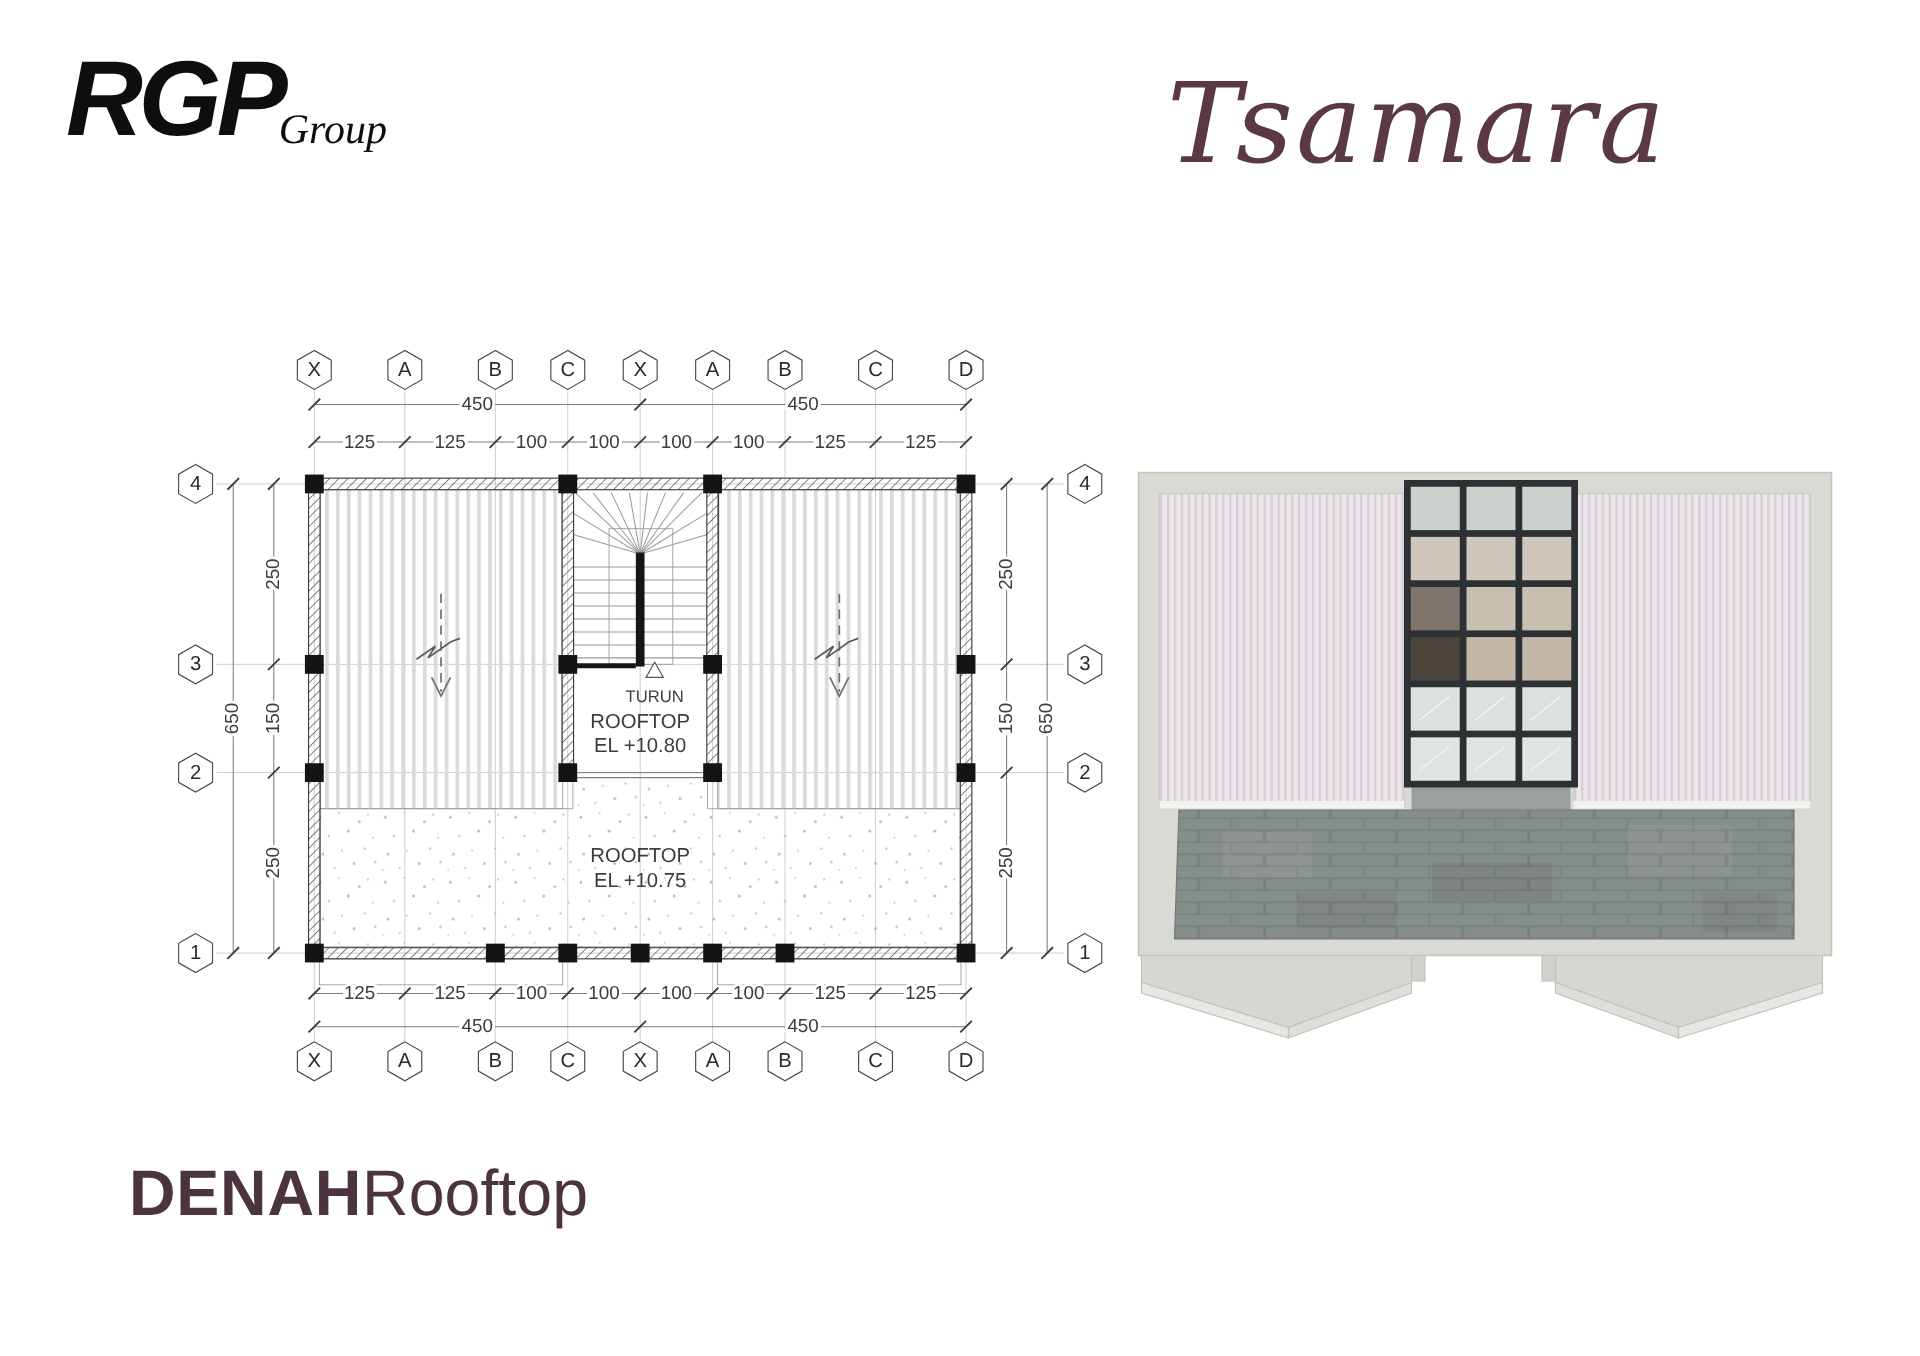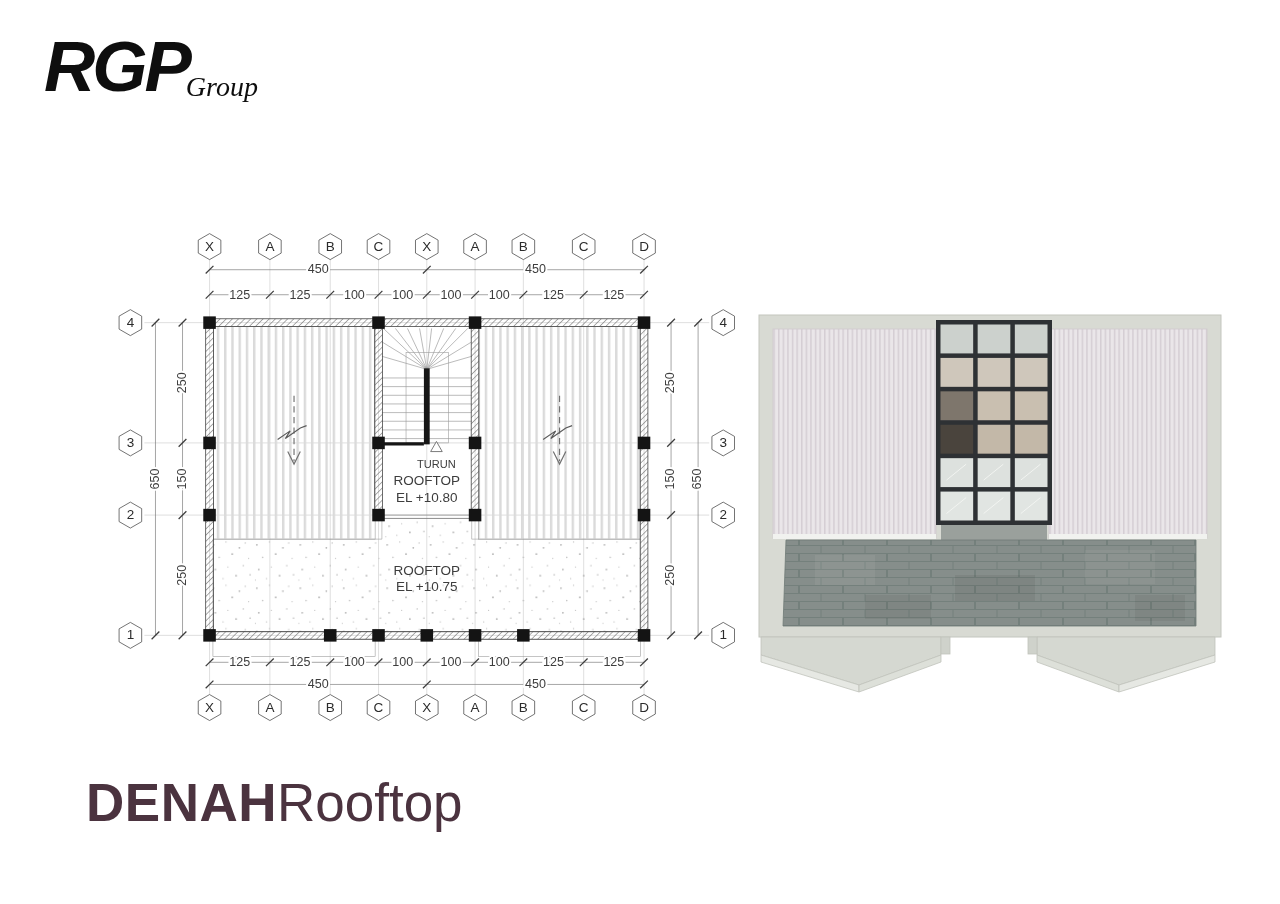--- a/index.html
+++ b/index.html
@@ -12,40 +12,41 @@
   .logo-rgp{font-family:Liberation Sans, sans-serif;font-style:italic;font-weight:800;
             font-size:71px;letter-spacing:-3px;}
   .logo-group{font-family:"Liberation Serif",serif;font-style:italic;font-weight:500;
               font-size:28px;position:relative;top:5px;left:-3px;}
   .title-block{position:absolute;left:620px;top:52px;width:520px;text-align:center;color:#5b3944;}
   .title-main{font-family:"Liberation Serif",serif;font-size:66px;font-weight:600;
               letter-spacing:1px;line-height:1.0;}
   .title-script{font-family:"DejaVu Serif",serif;font-style:italic;font-size:74px;
               line-height:1.0;margin-top:-6px;margin-left:130px;letter-spacing:2px;}
   
-  .caption{position:absolute;left:86px;top:772px;font-size:53px;color:#4b333f;}
+  .caption{position:absolute;left:86px;top:772px;font-size:43px;color:#4b333f;}
   .caption-b{font-weight:700;letter-spacing:0.5px;}
   .caption-r{font-weight:400;}
   
   #plan-svg{position:absolute;left:113px;top:224px;width:630px;height:510px;}
   .ptxt{font-family:"Liberation Sans",sans-serif;fill:#3d3d3d;}
   .dimtxt{font-family:"Liberation Sans",sans-serif;fill:#3d3d3d;
           paint-order:stroke;stroke:#ffffff;stroke-width:8px;}
   .hextxt{font-family:"Liberation Sans",sans-serif;fill:#2b2b2b;}
   
   #render-svg{position:absolute;left:755px;top:305px;width:470px;height:390px;}
 </style>
 </head>
 <body>
 
 <div class="logo">
   <span class="logo-rgp">RGP</span><span class="logo-group">Group</span>
 </div>
 
 <div class="title-block">
+  <div class="title-script">Tsamara</div>
 </div>
 
 <svg id="plan-svg" viewBox="-200 -205 1305 1060" preserveAspectRatio="none">
   <defs>
     <pattern id="hatch" width="9" height="9" patternUnits="userSpaceOnUse" patternTransform="rotate(45)">
       <line x1="0" y1="0" x2="0" y2="9" stroke="#6f6f6f" stroke-width="2.4"></line>
     </pattern>
     <pattern id="stripes" width="15" height="15" patternUnits="userSpaceOnUse">
       <rect x="0" y="0" width="5" height="15" fill="#dadada"></rect>
     </pattern>

